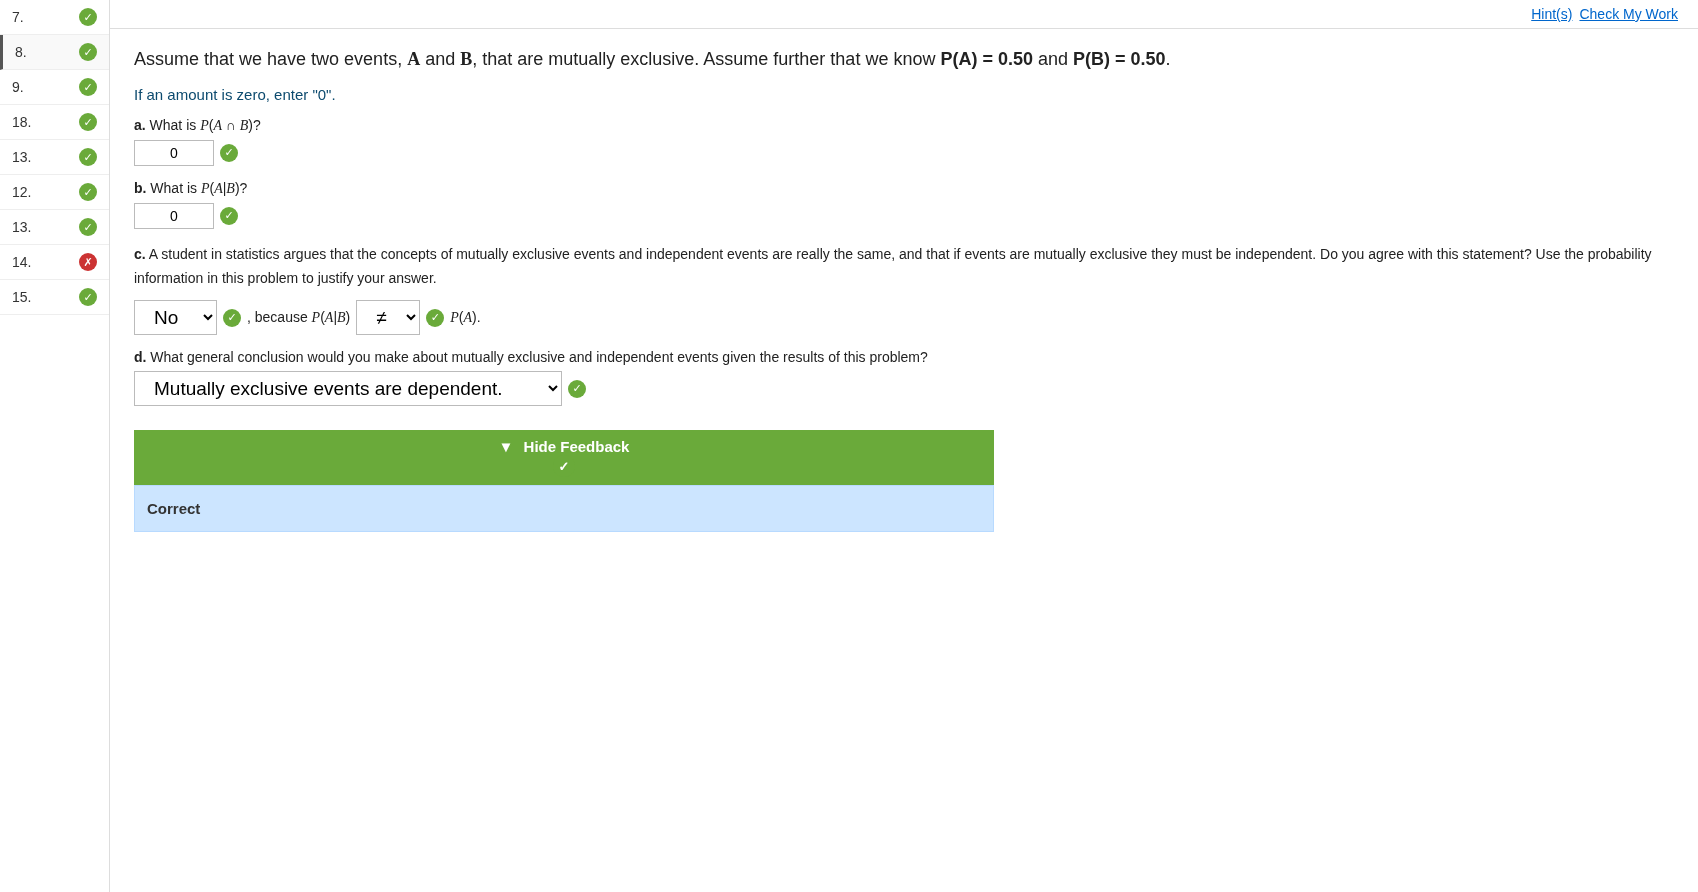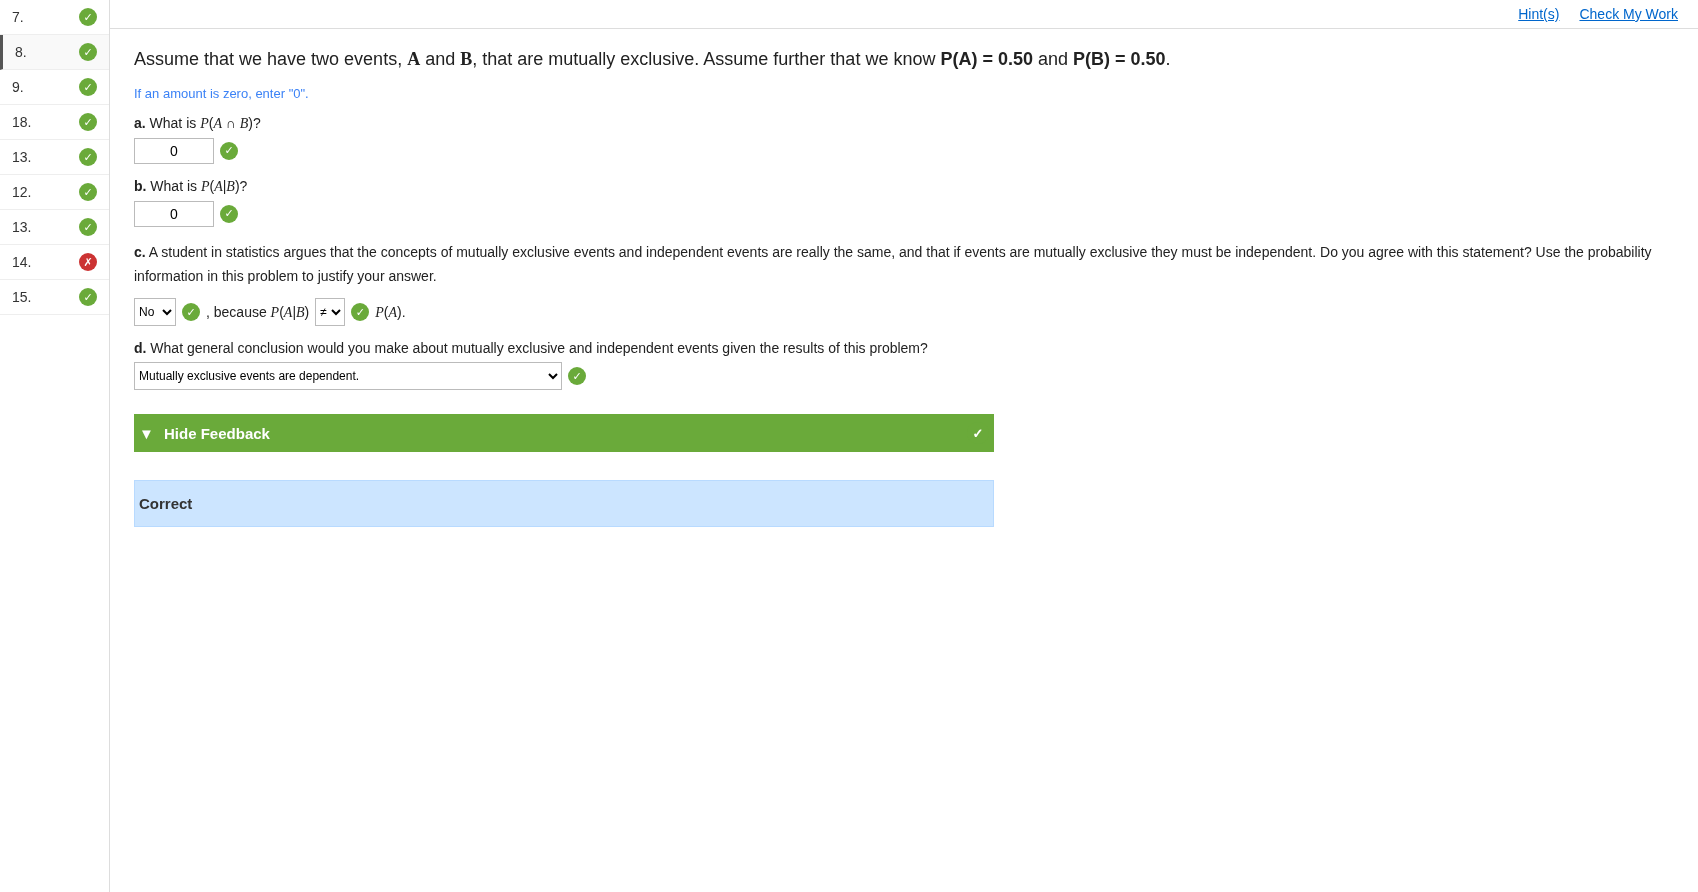--- a/index.html
+++ b/index.html
@@ -71,42 +71,42 @@
       padding: 0;
       position: relative;
     }
     
     .top-bar {
       display: flex;
       justify-content: flex-end;
       align-items: center;
       padding: 6px 20px;
       border-bottom: 1px solid #ddd;
-      gap: 20px;
+      gap: 7px;
       background: #fff;
     }
     .top-bar-link {
       color: #0066cc;
       text-decoration: underline;
       cursor: pointer;
       font-size: 14px;
     }
     
     .question-area {
       padding: 16px 24px;
       background: #fff;
     }
     .question-intro {
       font-size: 18px;
       line-height: 1.6;
       margin-bottom: 12px;
     }
     .zero-note {
-      font-size: 13px;
-      color: #3b82f6;
+      font-size: 15px;
+      color: #0c4a6e;
       margin-bottom: 14px;
     }
     .sub-question {
       margin-bottom: 14px;
     }
     .sub-question-label {
       font-size: 14px;
       font-weight: normal;
       margin-bottom: 6px;
     }
@@ -118,24 +118,24 @@
     }
     .answer-box {
       width: 80px;
       padding: 4px 8px;
       border: 1px solid #bbb;
       background: #fff;
       font-size: 14px;
       text-align: center;
     }
     select.answer-select {
-      padding: 5px 0;
+      padding: 5px 15px;
       border: 1px solid #bbb;
       background: #fff;
-      font-size: 12px;
+      font-size: 19px;
       cursor: pointer;
     }
     .inline-text {
       font-size: 14px;
     }
     
     .part-c-text {
       font-size: 14px;
       line-height: 1.7;
       margin-bottom: 10px;
@@ -143,37 +143,37 @@
     
     .feedback-section {
       margin-top: 24px;
       width: 860px;
     }
     .feedback-header {
       background: #6aaa3a;
       color: #fff;
       font-weight: bold;
       font-size: 15px;
-      padding: 8px 5px;
+      padding: 8px 12px;
       display: flex;
       align-items: center;
       justify-content: space-between;
       cursor: pointer;
+      flex-direction: column;
     }
     .feedback-header .triangle {
       margin-right: 6px;
     }
     .feedback-body {
       background: #cce5ff;
       border: 1px solid #b8daff;
-      padding: 14px 4px;
+      padding: 14px 12px;
       font-size: 15px;
       font-weight: bold;
       color: #333;
-      margin-top: 28px;
     }
     
     .math {
       font-family: "Times New Roman", serif;
       font-style: italic;
     }
     .math-bold {
       font-family: "Times New Roman", serif;
       font-weight: bold;
     }

